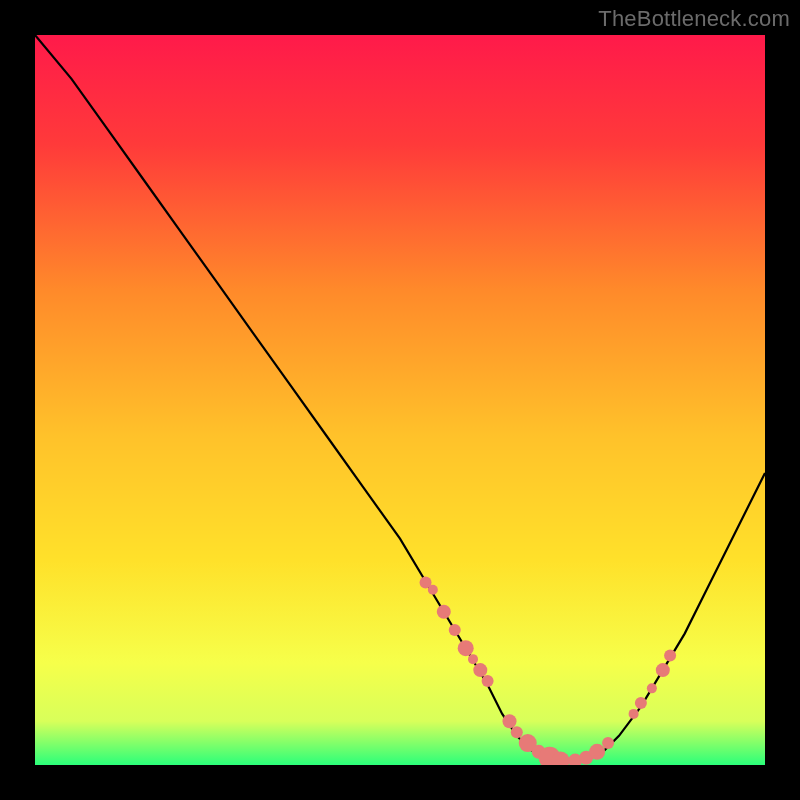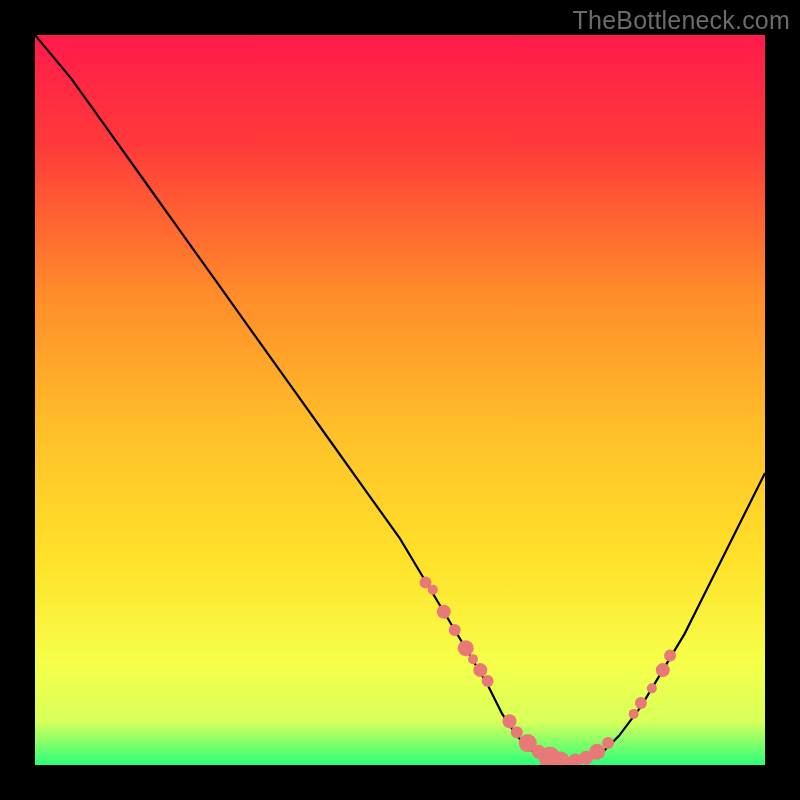--- a/index.html
+++ b/index.html
@@ -15,21 +15,21 @@
     position: relative;
     width: 800px;
     height: 800px;
     background: #000;
   }
   .watermark {
     position: absolute;
     top: 6px;
     right: 10px;
     color: #6b6b6b;
-    font-size: 25px;
+    font-size: 22px;
     font-weight: 500;
     letter-spacing: 0.2px;
     font-family: Arial, Helvetica, sans-serif;
   }
   .plot-area {
     position: absolute;
     left: 35px;
     top: 35px;
     width: 730px;
     height: 730px;

